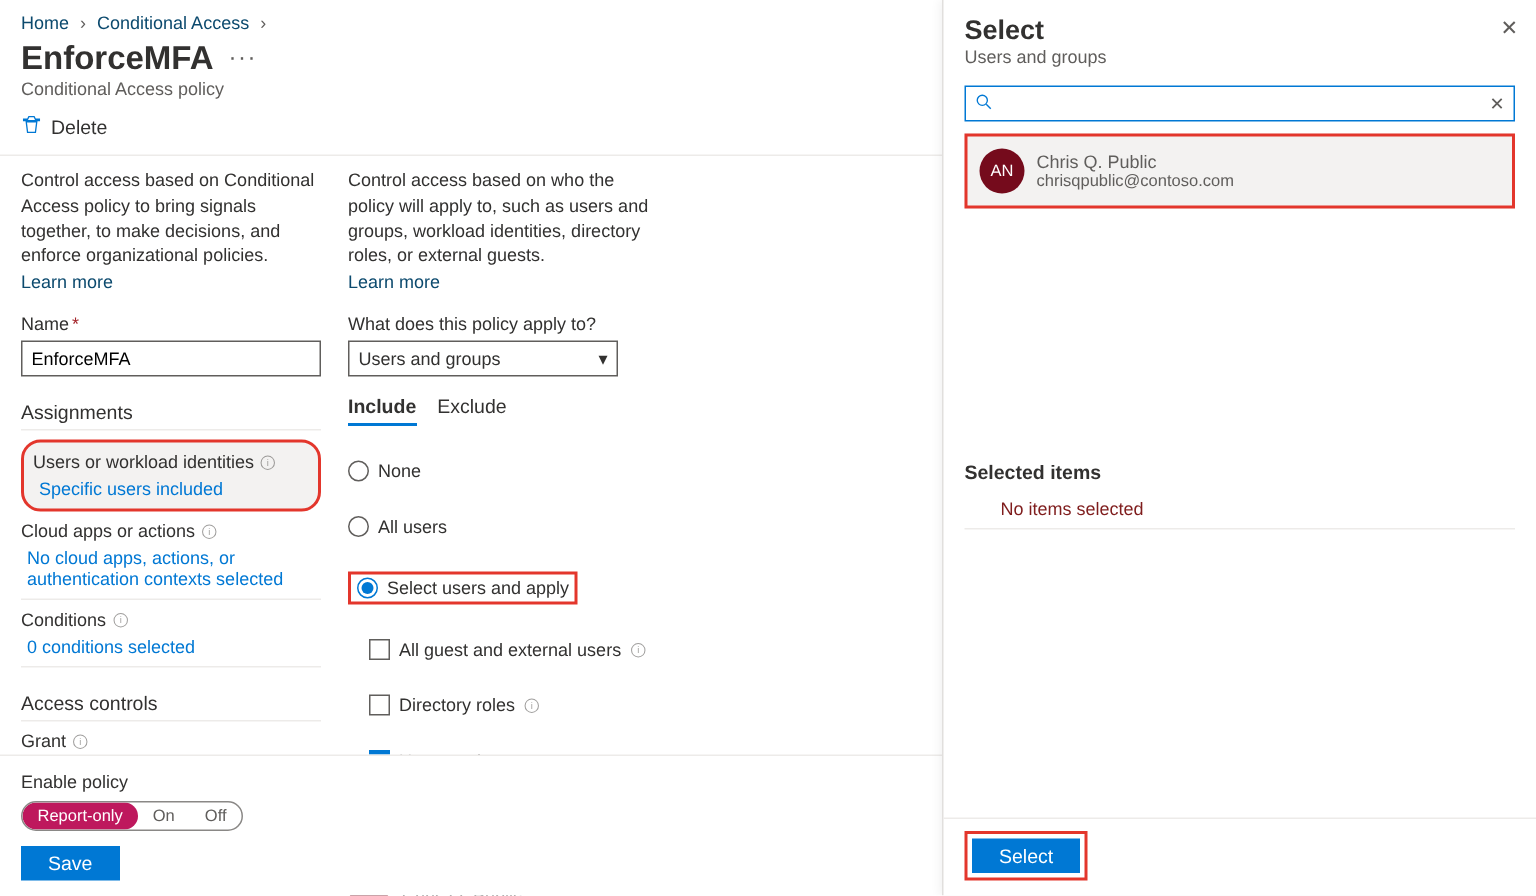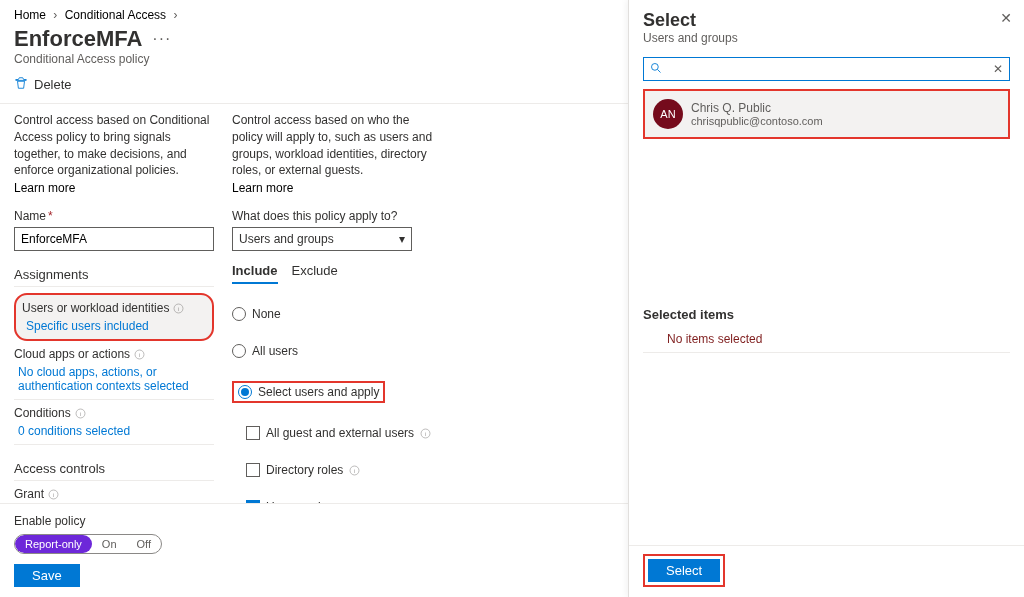--- a/index.html
+++ b/index.html
@@ -1,17 +1,17 @@
 <!DOCTYPE html>
 <html><head>
 <meta charset="utf-8">
 <style>
   * { box-sizing: border-box; margin: 0; padding: 0; font-family: "Segoe UI", Arial, sans-serif; }
   body { font-size: 12px; color: #323130; background: #fff; width: 1024px; height: 597px; overflow: hidden; position: relative; }
-  a { color: #000000; text-decoration: none; cursor: pointer; }
+  a { color: #0c4a6e; text-decoration: none; cursor: pointer; }
   .breadcrumb { padding: 8px 14px 0; font-size: 12px; }
   .breadcrumb span.sep { margin: 0 4px; color: #605e5c; }
   .title-row { padding: 4px 14px 0; display: flex; align-items: center; }
   h1 { font-size: 22px; font-weight: 600; }
   .ellipsis-btn { margin-left: 10px; font-size: 16px; color: #605e5c; line-height:1; cursor: pointer; letter-spacing:1px;}
   .subtitle { padding: 0 14px 4px; color: #605e5c; font-size: 12px; }
   .toolbar { padding: 6px 14px; }
   .del-btn { display: inline-flex; align-items: center; gap: 6px; color: #323130; cursor: pointer; font-size: 13px; }
   .del-btn svg { width: 14px; height: 14px; }
   .divider { border-top: 1px solid #edebe9; margin: 4px 0 0; }
@@ -61,21 +61,21 @@
   .avatar { width:28px; height:28px; border-radius:50%; background:#750b1c; color:#fff; display:flex; align-items:center; justify-content:center; font-size:11px; flex-shrink:0; }
   .uc-name { font-size:12px; }
   .uc-email { font-size:11px; color:#605e5c; }
   .chip-more { margin-left:auto; cursor:pointer; color:#605e5c; font-weight:bold; letter-spacing:1px;}
 
   
   .bottom-bar { position:absolute; bottom:0; left:0; width:628px; border-top:1px solid #edebe9; padding:10px 14px; background:#fff; }
   .enable-label { font-size:12px; margin-bottom:6px; }
   .pill-group { display:inline-flex; border:1px solid #8a8886; border-radius:12px; overflow:hidden; height:20px; align-items:center; font-size:11px; }
   .pill-opt { padding:0 10px; height:100%; display:flex; align-items:center; cursor:pointer; color:#605e5c; }
-  .pill-opt.active { background:#6d28d9; color:#fff; border-radius:10px; }
+  .pill-opt.active { background:#be185d; color:#fff; border-radius:10px; }
   .save-btn { margin-top:10px; background:#0078d4; color:#fff; border:none; padding:4px 18px; font-size:13px; cursor:pointer; }
 
   
   .panel { position:absolute; top:0; right:0; width:396px; height:597px; background:#fff; border-left:1px solid #e1dfdd; box-shadow:-2px 0 6px rgba(0,0,0,.05); display:flex; flex-direction:column; }
   .panel-head { padding:10px 14px 6px; position:relative; }
   .panel-title { font-size:18px; font-weight:600; }
   .panel-sub { font-size:12px; color:#605e5c; }
   .panel-close { position:absolute; top:10px; right:12px; cursor:pointer; font-size:14px; color:#605e5c; }
   .panel-search-wrap { padding:0 14px; margin-top:6px; }
   .panel-search { border:1px solid #0078d4; height:24px; display:flex; align-items:center; padding:0 6px; gap:6px; }

